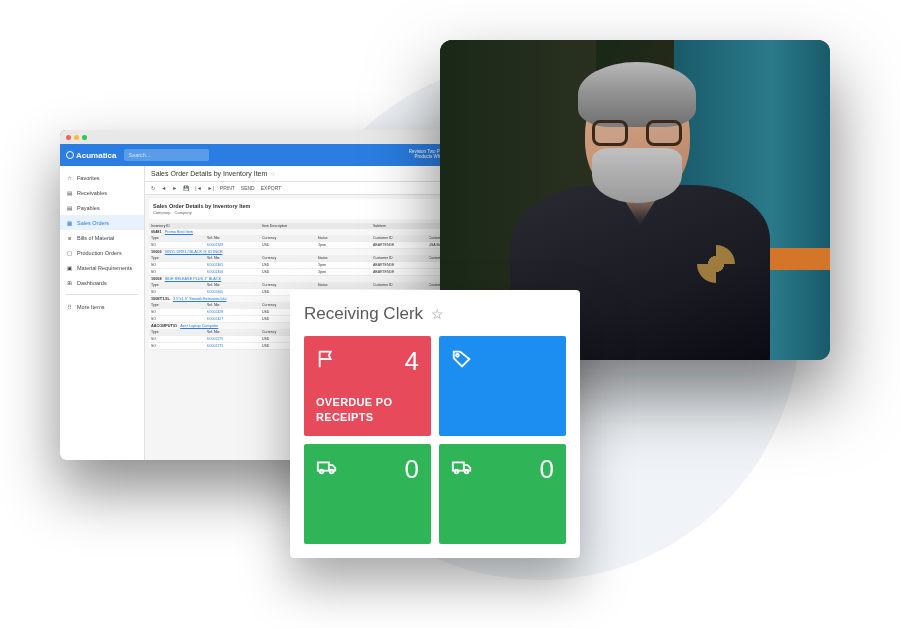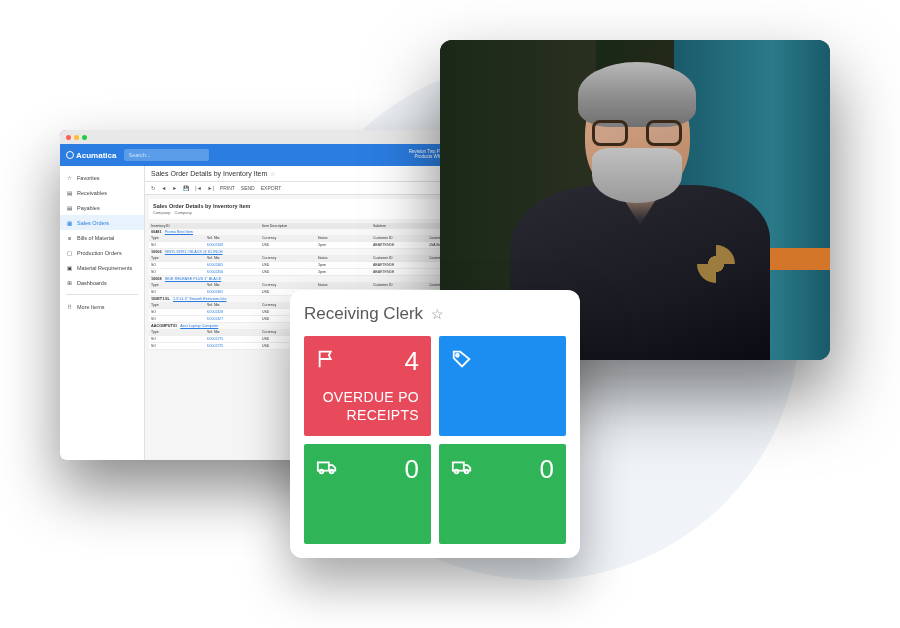--- a/index.html
+++ b/index.html
@@ -41,32 +41,32 @@
 .report-meta { font-size: 4px; font-weight: 400; color: #666; margin-top: 1px; }
 .data-grid { margin: 0 4px; background: #fff; font-size: 3.8px; color: #333; }
 .grid-header { display: flex; background: #e8e8e8; padding: 1px 2px; font-weight: 500; }
 .grid-header span { flex: 1; font-size: 3.5px; }
 .grid-row { display: flex; padding: 1px 2px; border-bottom: 1px solid #eee; }
 .grid-row span { flex: 1; font-size: 3.5px; white-space: nowrap; overflow: hidden; }
 .link-cell { color: #2b7de1; text-decoration: underline; }
 .group-row { background: #f8f8f8; padding: 1px 2px; font-size: 3.8px; color: #2b7de1; font-weight: 500; }
 
 
-.clerk-card { position: absolute; left: 290px; top: 290px; width: 290px; background: #fff; border-radius: 12px; box-shadow: 0 25px 50px rgba(0,0,0,0.35); padding: 14px; z-index: 4; }
+.clerk-card { position: absolute; left: 290px; top: 290px; width: 290px; background: #fff; border-radius: 4px; box-shadow: 0 25px 50px rgba(0,0,0,0.35); padding: 14px; z-index: 4; }
 .clerk-title { font-size: 17px; color: #5a5a5a; font-weight: 400; display: flex; align-items: center; gap: 8px; }
 .clerk-star { font-size: 14px; color: #888; }
 .tiles { display: grid; grid-template-columns: 1fr 1fr; gap: 8px; margin-top: 12px; }
 .tile { height: 100px; border-radius: 2px; padding: 12px; color: #fff; display: flex; flex-direction: column; }
 .tile-red { background: #e74a5b; }
 .tile-blue { background: #1d8ef1; }
 .tile-green { background: #2fb457; }
 .tile-top { display: flex; justify-content: space-between; align-items: flex-start; }
 .tile-icon { width: 22px; height: 22px; }
 .tile-val { font-size: 26px; font-weight: 300; line-height: 1; }
-.tile-label { font-size: 14px; font-weight: 400; margin-top: auto; text-align: right; letter-spacing: 0.3px; line-height: 1.3; }
+.tile-label { font-size: 11px; font-weight: 700; margin-top: auto; letter-spacing: 0.3px; line-height: 1.3; }
 
 
 .photo { position: absolute; left: 440px; top: 40px; width: 390px; height: 320px; border-radius: 12px; box-shadow: 0 35px 70px rgba(0,0,0,0.5); overflow: hidden; z-index: 3; background: linear-gradient(120deg, #2a3a2a 0%, #1a2818 30%, #3a2a1a 70%, #2a3a3a 100%); }
 .photo-content { position: absolute; inset: 0; }
 .warehouse-bg { position: absolute; inset: 0; background: linear-gradient(90deg, #1a2818 0%, #2a3020 40%, transparent 40%), linear-gradient(180deg, transparent 65%, #d4762a 65%, #d4762a 72%, transparent 72%), linear-gradient(90deg, transparent 60%, #1a5a6a 60%, #2a7a8a 85%, #1a5a6a 100%); }
 .person { position: absolute; left: 70px; top: 30px; width: 260px; height: 290px; }
 .head { position: absolute; left: 75px; top: 0; width: 105px; height: 130px; background: linear-gradient(160deg, #d8a888 0%, #c89878 50%, #b08060 100%); border-radius: 50% 50% 45% 45%; }
 .hair { position: absolute; left: 68px; top: -8px; width: 118px; height: 65px; background: linear-gradient(180deg, #b8b8b8 0%, #909090 50%, #707070 100%); border-radius: 55% 55% 30% 30%; }
 .beard { position: absolute; left: 82px; top: 78px; width: 90px; height: 55px; background: linear-gradient(180deg, #c0c0c0 0%, #999 100%); border-radius: 20% 20% 50% 50%; }
 .glasses { position: absolute; left: 82px; top: 50px; width: 90px; height: 26px; }

